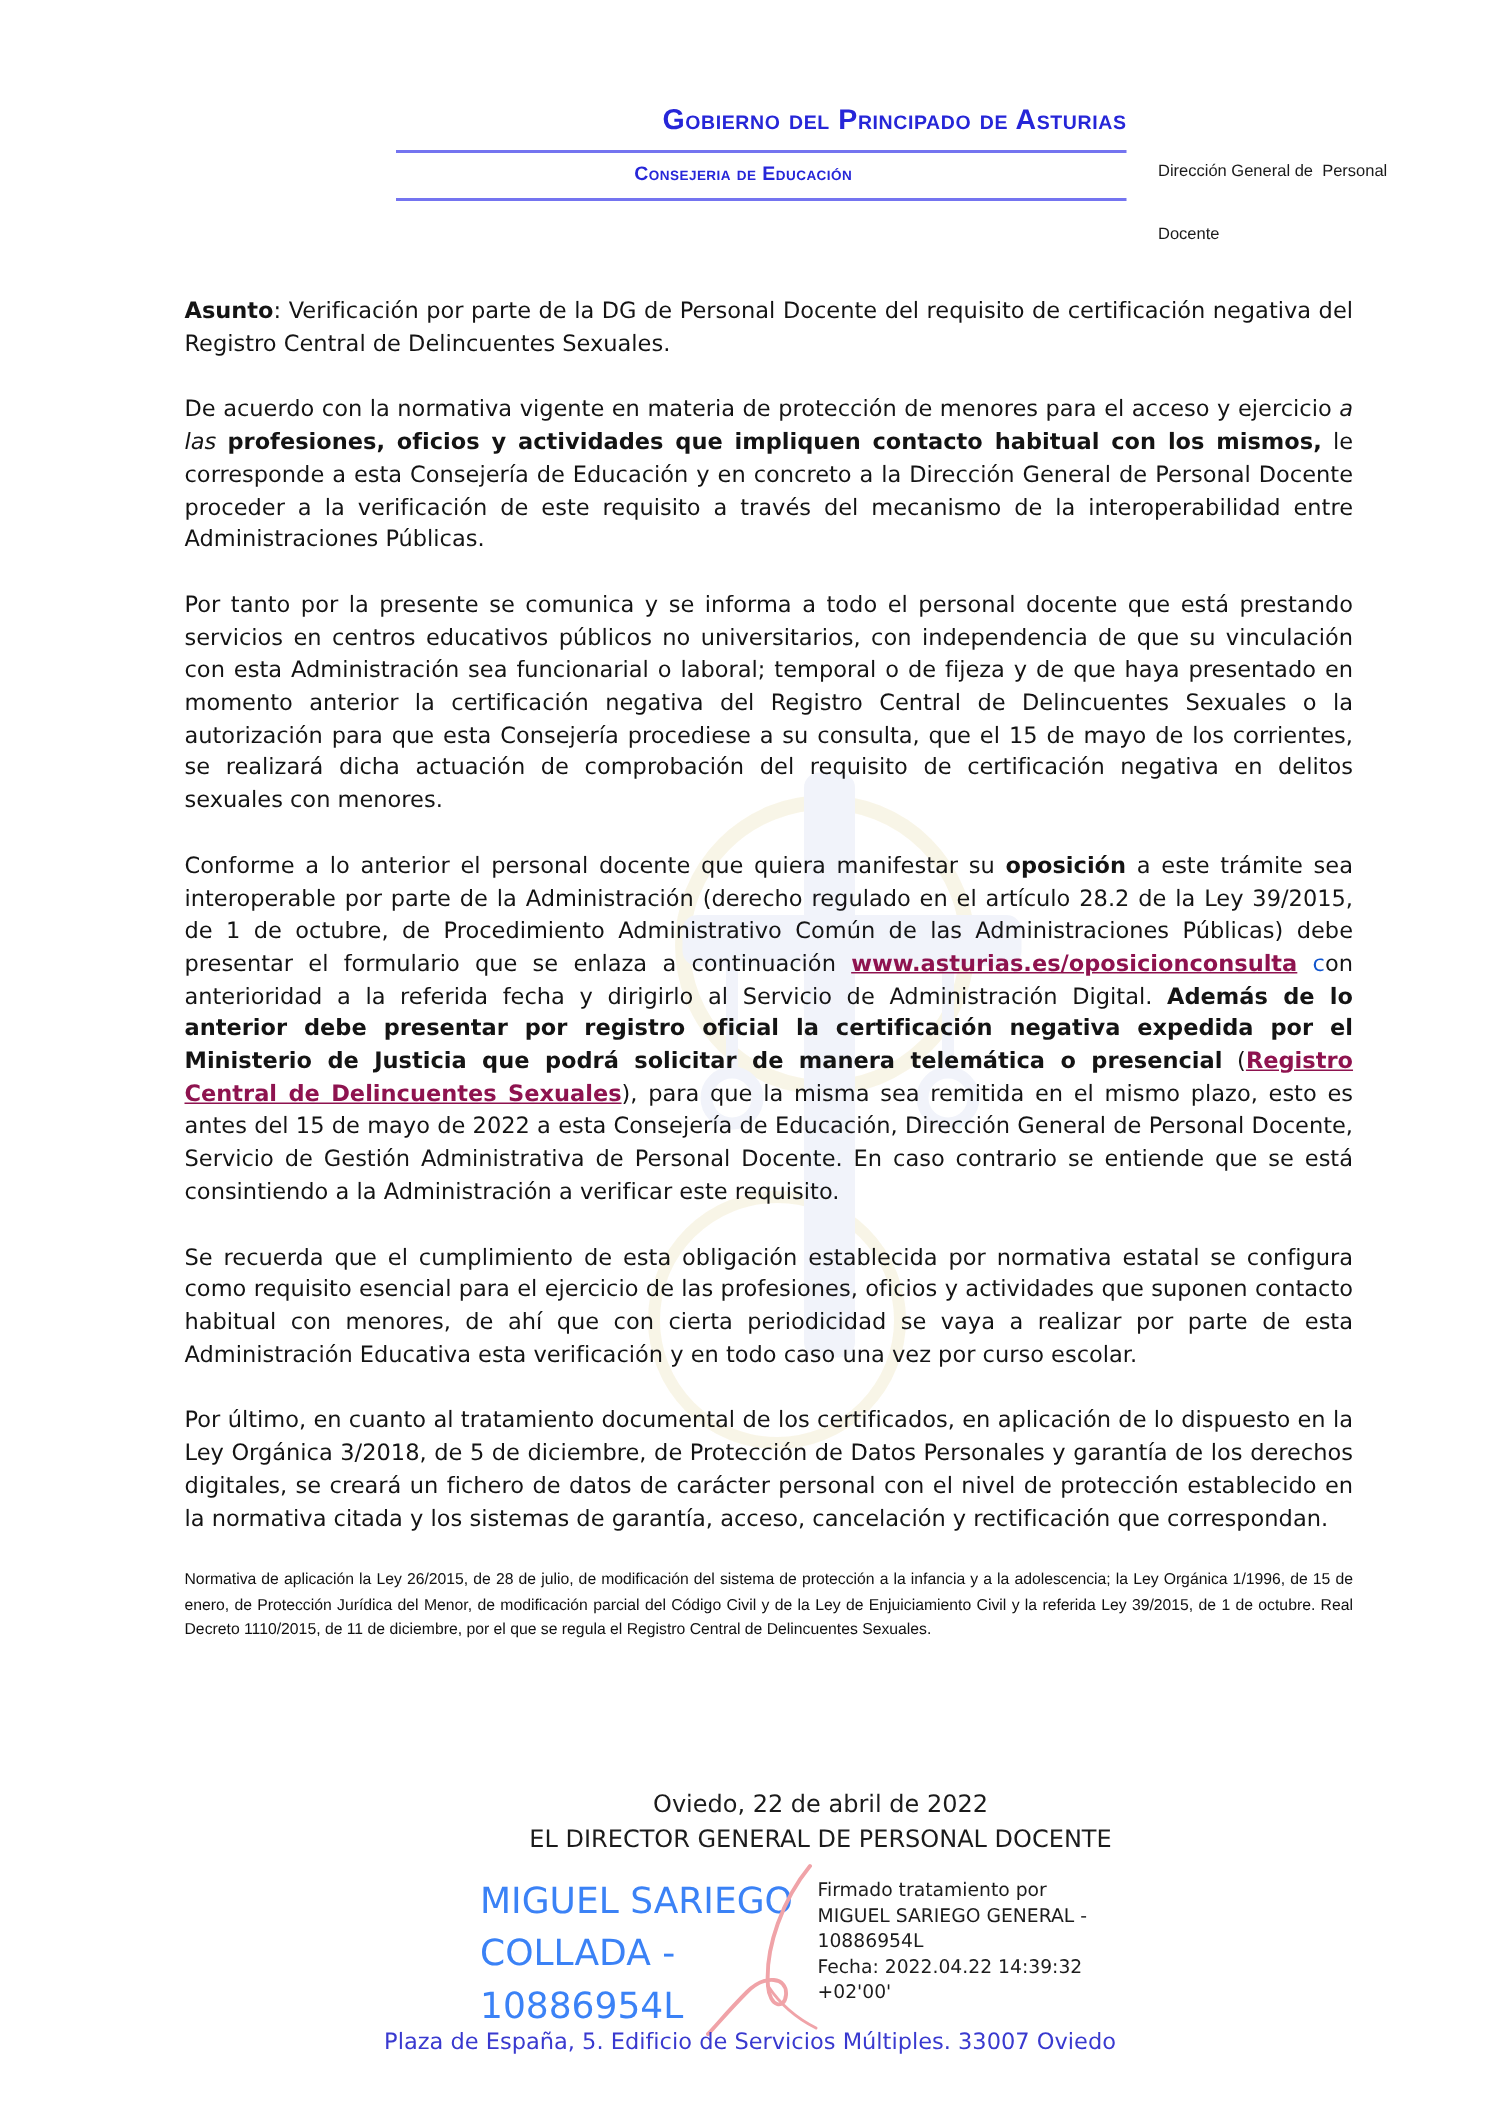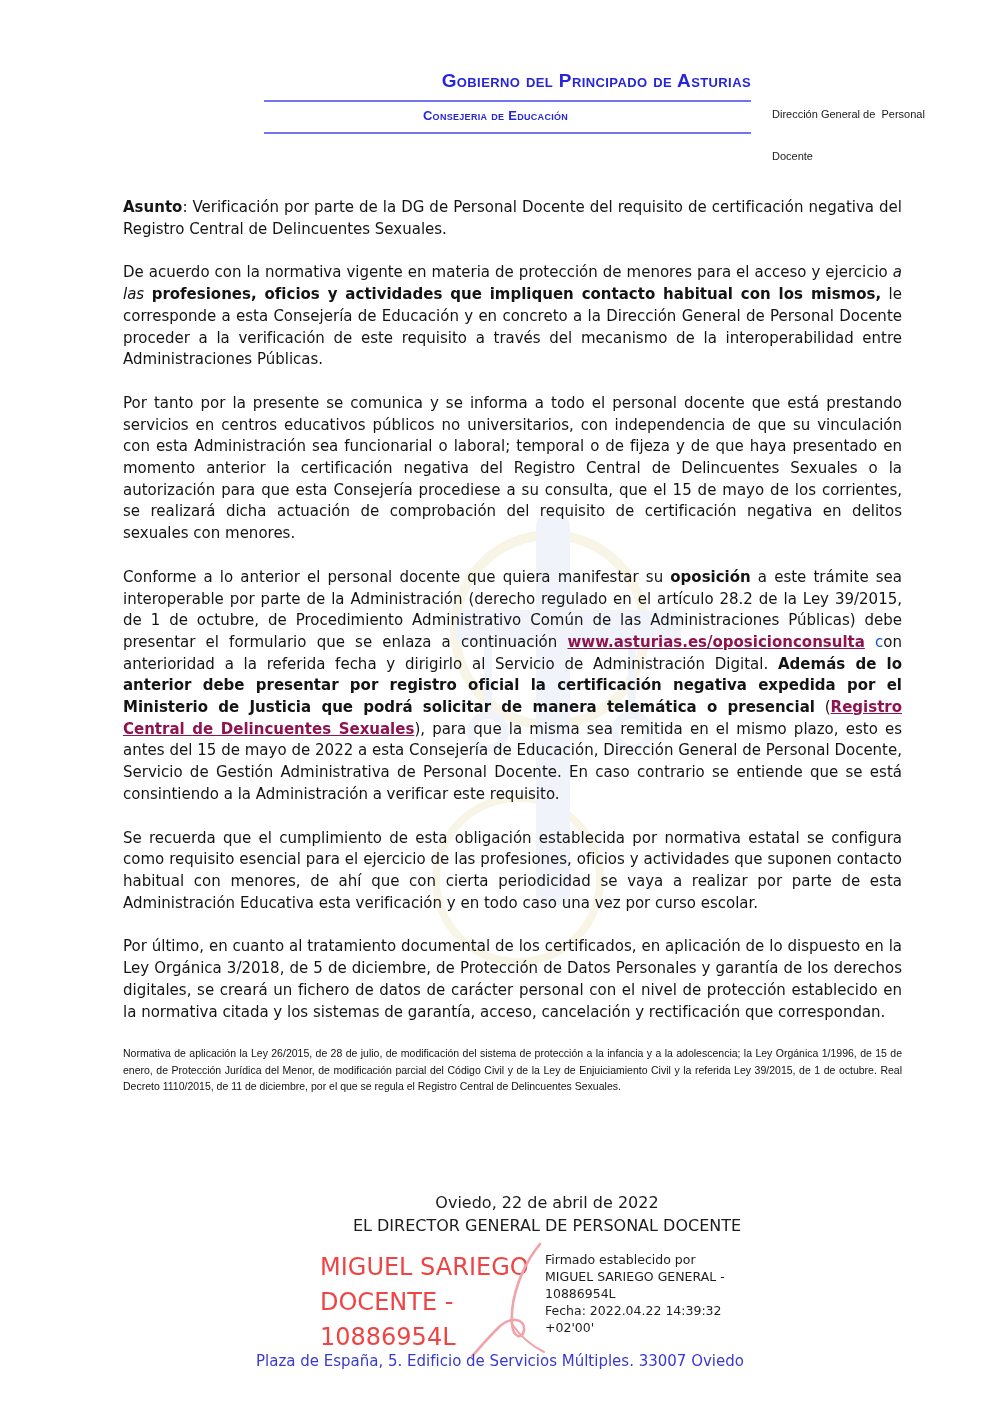--- a/index.html
+++ b/index.html
@@ -81,21 +81,21 @@
   
   .closing{
     position:absolute;left:147px;top:1192px;width:800px;
     text-align:center;
     font-size:16px;line-height:22.5px;
     color:#1b1b1b;
   }
   .sig-name{
     position:absolute;left:320px;top:1250px;width:240px;
     font-size:24px;line-height:35px;
-    font-weight:400;color:#ef4444;
+    font-weight:400;color:#3b82f6;
   }
   .sig-scribble{
     position:absolute;left:470px;top:1240px;
   }
   .sig-stamp{
     position:absolute;left:545px;top:1251px;width:220px;
     font-size:12.5px;line-height:17px;color:#1c1c1c;
   }
   .footer-address{
     position:absolute;left:0;top:1352px;width:1000px;
@@ -140,31 +140,31 @@
     <p class="footnote">Normativa de aplicación la Ley 26/2015, de 28 de julio, de modificación del sistema de protección a la infancia y a la adolescencia; la Ley Orgánica 1/1996, de 15 de enero, de Protección Jurídica del Menor, de modificación parcial del Código Civil y de la Ley de Enjuiciamiento Civil y la referida Ley 39/2015, de 1 de octubre. Real Decreto 1110/2015, de 11 de diciembre, por el que se regula el Registro Central de Delincuentes Sexuales.</p>
   </main>
 
   <div class="closing">
     <div>Oviedo, 22 de abril de 2022</div>
     <div>EL DIRECTOR GENERAL DE PERSONAL DOCENTE</div>
   </div>
 
   <div class="sig-name">
     <div>MIGUEL SARIEGO</div>
-    <div>DOCENTE -</div>
+    <div>COLLADA -</div>
     <div>10886954L</div>
   </div>
 
   <svg class="sig-scribble" width="90" height="118" viewBox="0 0 90 118" aria-hidden="true">
     <path d="M70 4 C 52 26, 40 58, 42 84 C 43 98, 53 100, 54 90 C 55 78, 40 76, 28 88 C 16 100, 6 112, 2 116" fill="none" stroke="#f0a3a8" stroke-width="2.6" stroke-linecap="round"></path>
     <path d="M42 84 C 50 96, 62 106, 74 112" fill="none" stroke="#f0a3a8" stroke-width="2" stroke-linecap="round"></path>
   </svg>
 
   <div class="sig-stamp">
-    <div>Firmado establecido por</div>
+    <div>Firmado tratamiento por</div>
     <div>MIGUEL SARIEGO GENERAL -</div>
     <div>10886954L</div>
     <div>Fecha: 2022.04.22 14:39:32</div>
     <div>+02'00'</div>
   </div>
 
   <div class="footer-address">Plaza de España, 5. Edificio de Servicios Múltiples. 33007 Oviedo</div>
 
 </div>
 

